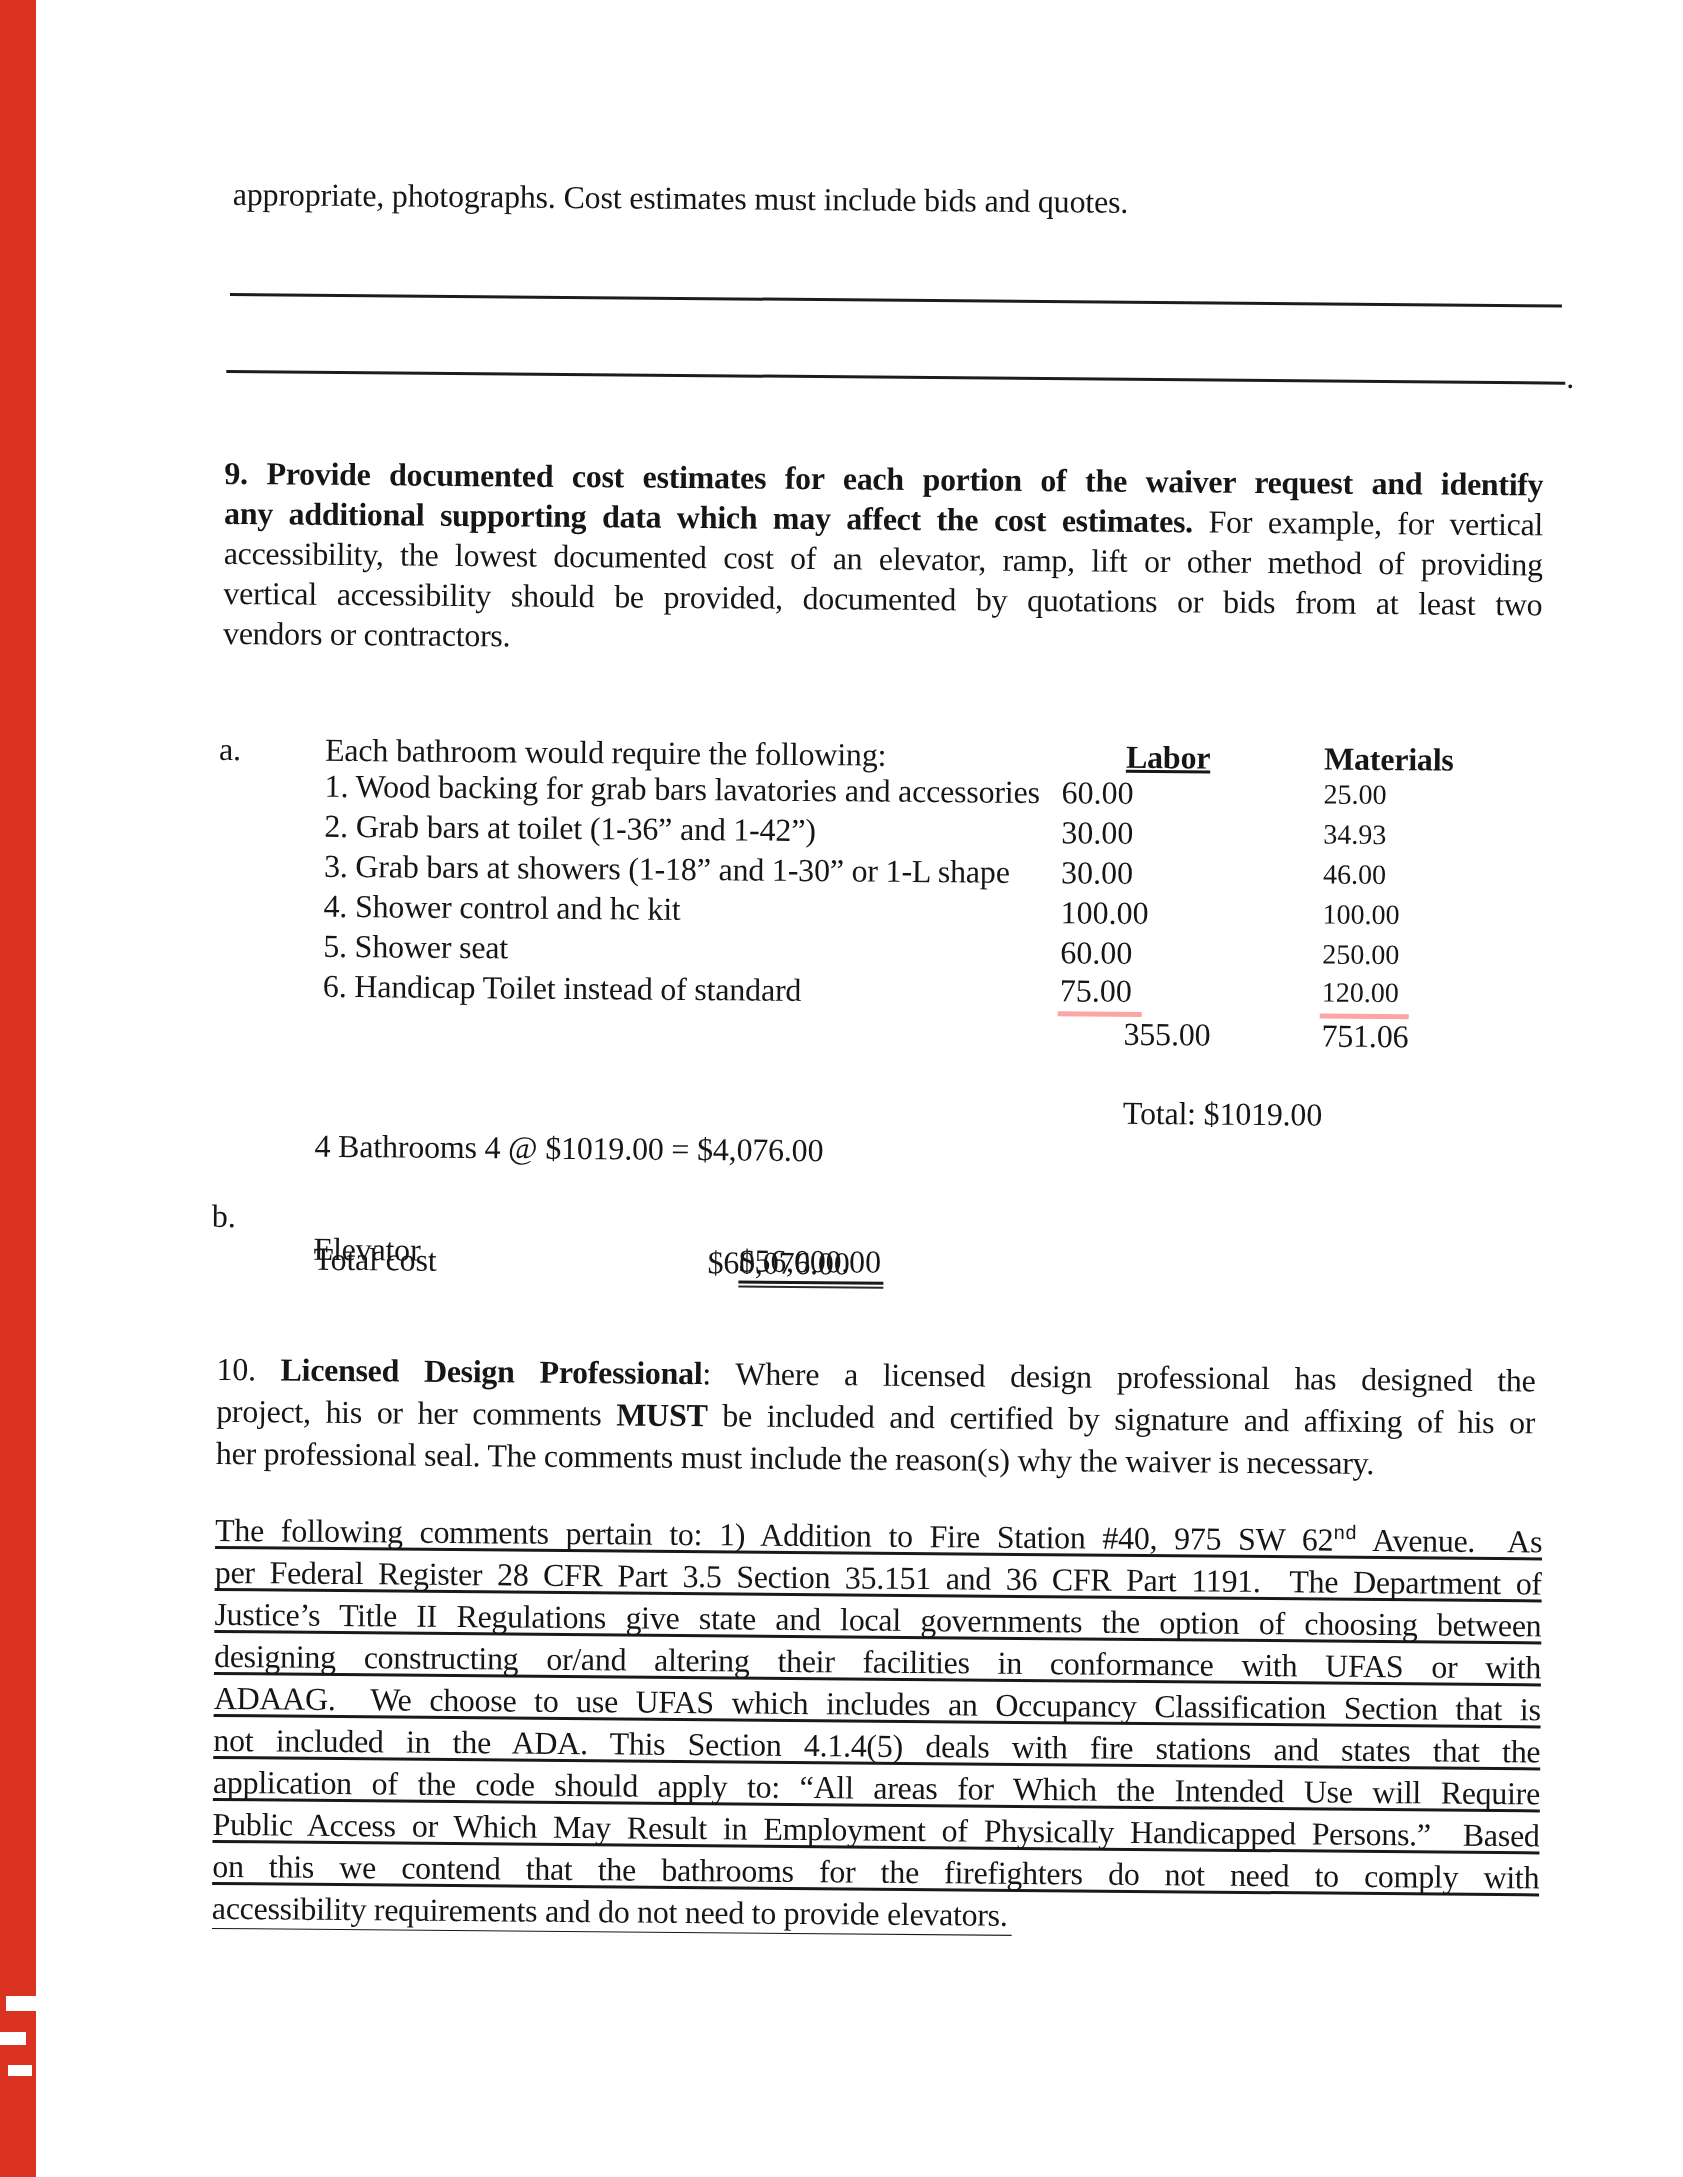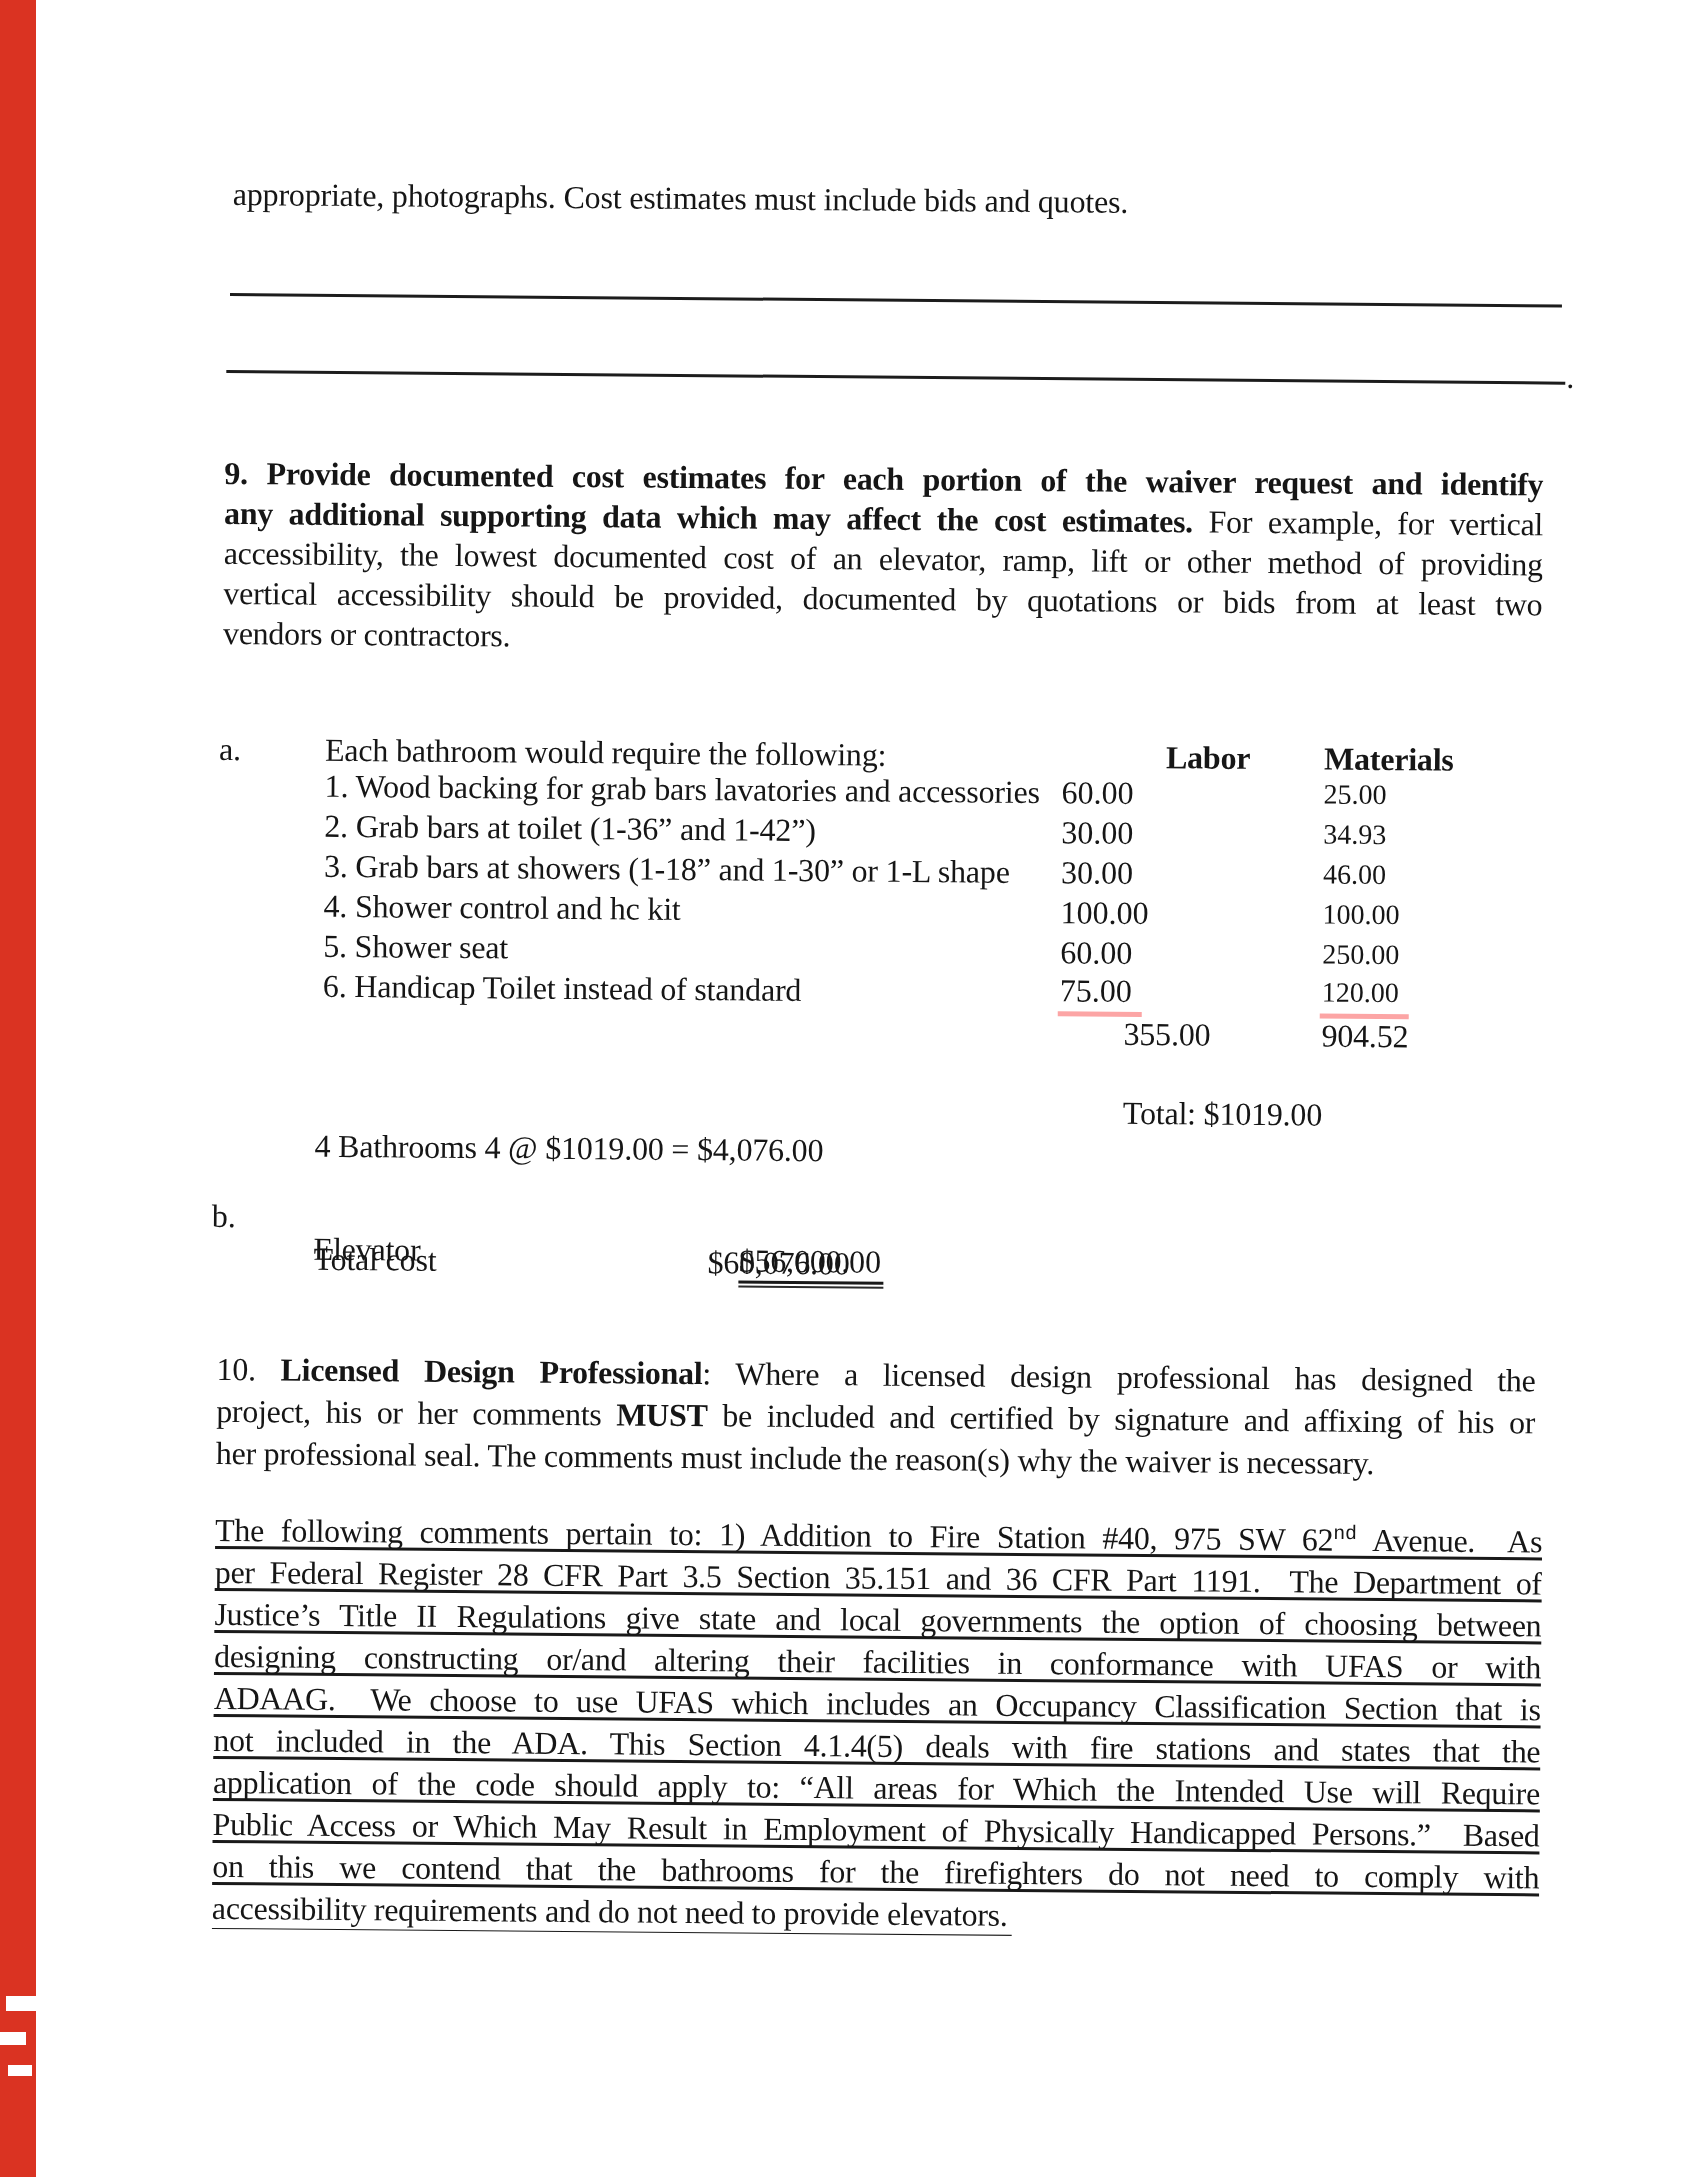--- a/index.html
+++ b/index.html
@@ -67,21 +67,21 @@
   <div class="block" id="s9">
       <div class="ln just"><span class="b">9. Provide documented cost estimates for each portion of the waiver request and identify</span></div>
       <div class="ln just"><span class="b">any additional supporting data which may affect the cost estimates.</span><span> For example, for vertical</span></div>
       <div class="ln just"><span>accessibility, the lowest documented cost of an elevator, ramp, lift or other method of providing</span></div>
       <div class="ln just"><span>vertical accessibility should be provided, documented by quotations or bids from at least two</span></div>
       <div class="ln"><span>vendors or contractors.</span></div>
     </div>
 
   <div class="t" style="left:223px;top:729px;">a.</div>
   <div class="t" style="left:329px;top:729px;">Each bathroom would require the following:</div>
-  <div class="t b" style="left:1170px;top:729px;">Labor</div>
+  <div class="t b" style="left:1130px;top:729px;text-decoration:underline;">Labor</div>
   <div class="t b" style="left:1328px;top:729px;">Materials</div>
 
   <div class="rowwrap" id="rows">
       <div class="row">
         <span class="ritem">1. Wood backing for grab bars lavatories and accessories</span>
         <span class="rlab">60.00</span>
         <span class="rmat">25.00</span>
       </div>
       <div class="row">
         <span class="ritem">2. Grab bars at toilet (1-36” and 1-42”)</span>
@@ -104,21 +104,21 @@
         <span class="rmat">250.00</span>
       </div>
       <div class="row">
         <span class="ritem">6. Handicap Toilet instead of standard</span>
         <span class="rlab nu">75.00</span>
         <span class="rmat nu">120.00</span>
       </div>
     </div>
 
   <div class="t" style="left:1130px;top:1006px;text-align:right;">355.00</div>
-  <div class="t" style="left:1328px;top:1006px;">904.52</div>
+  <div class="t" style="left:1328px;top:1006px;">751.06</div>
 
   <div class="t" style="left:1130px;top:1085px;">Total: $1019.00</div>
   <div class="t" style="left:322px;top:1125px;">4 Bathrooms 4 @ $1019.00 = $4,076.00</div>
 
   <div class="t" style="left:220px;top:1196px;">b.</div>
   <div class="t" style="left:322px;top:1196px;margin-top:32px;">Elevator</div>
   <div class="t" style="left:716px;top:1196px;">
     <span class="u2a"><span class="u2b">$56,000.00</span></span>
   </div>
   <div class="t" style="left:322px;top:1238px;">Total cost</div>

